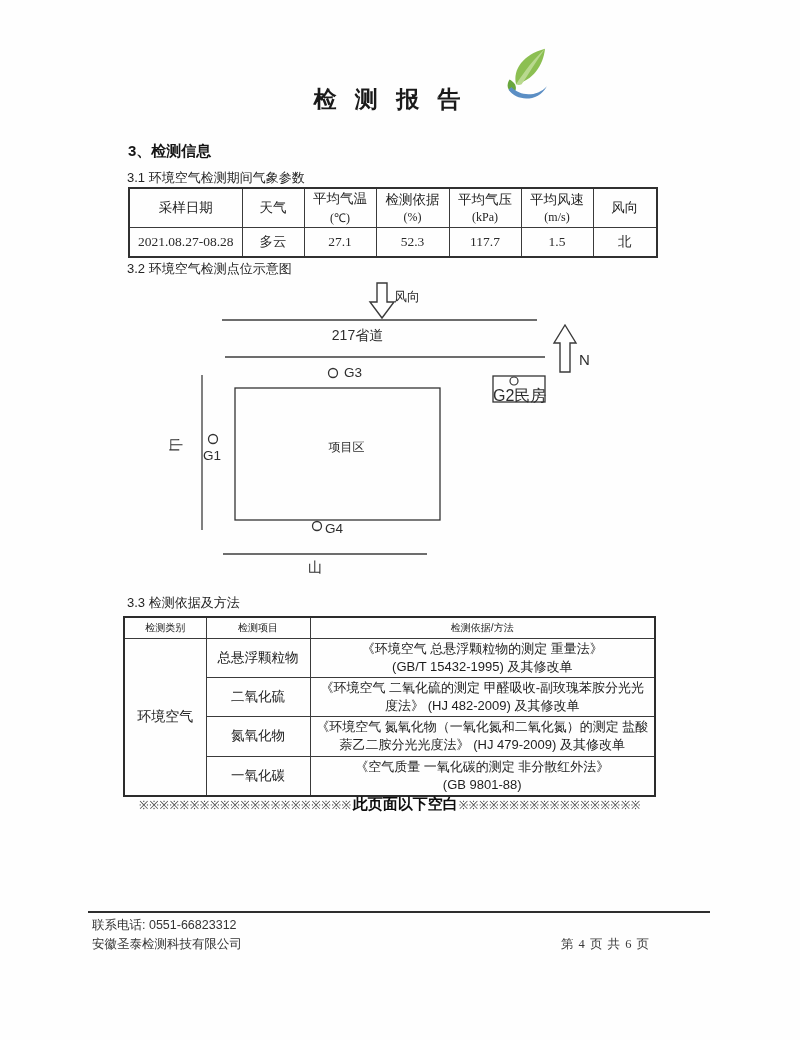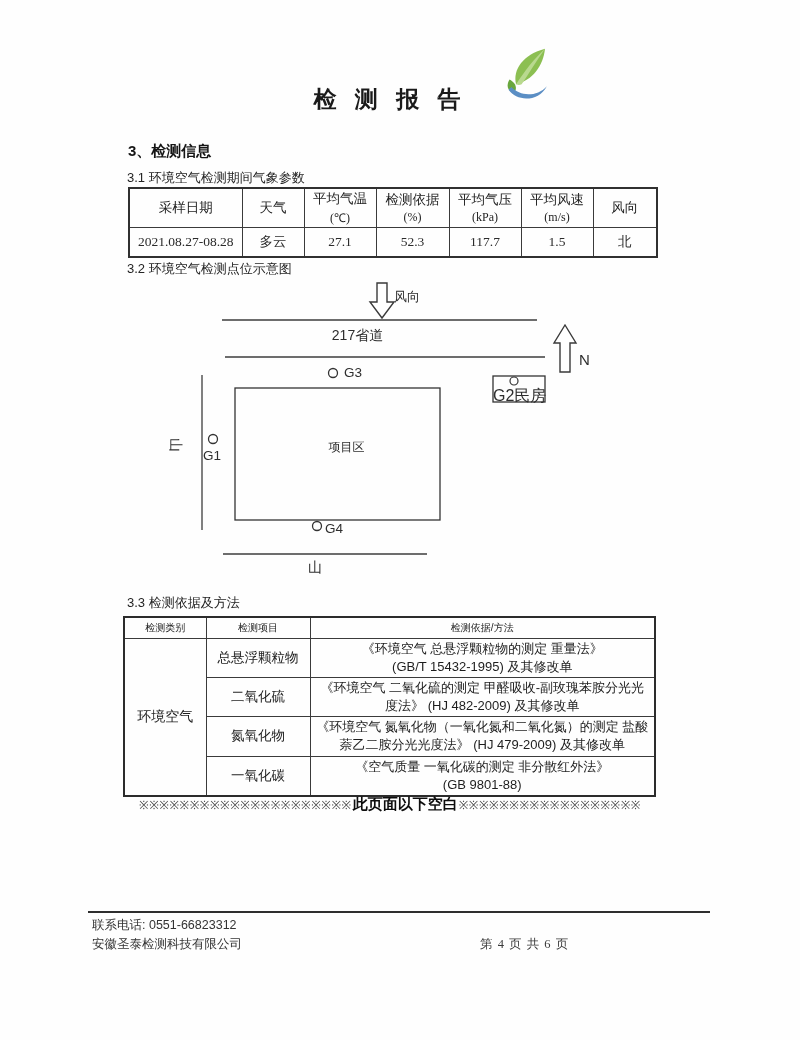--- a/index.html
+++ b/index.html
@@ -58,21 +58,21 @@
   
   .blank-marker { position:absolute; left:123px; top:795px; width:534px; display:flex;
     align-items:center; justify-content:center; white-space:nowrap; }
   .blank-marker .marks { font-size:11.5px; color:#4a4a4a; letter-spacing:0.5px; }
   .blank-marker .label { font-size:15px; font-weight:bold; color:#0d0d0d; margin:0 1px; }
 
   
   .footer-rule { position:absolute; left:88px; top:911px; width:622px; height:2px; background:#2e2e2e; }
   .footer-phone { position:absolute; left:92px; top:917px; font-size:12.5px; color:#333; }
   .footer-company { position:absolute; left:92px; top:936px; font-size:12.5px; color:#333; }
-  .footer-page { position:absolute; left:480px; top:936px; width:170px; 
+  .footer-page { position:absolute; left:480px; top:936px; width:170px; text-align:right;
     font-family:"Liberation Serif", serif; font-size:12.5px; color:#3a3a3a; letter-spacing:1px; }
 </style>
 </head>
 <body>
 
 <div class="page">
 
   <div class="logo">
     <svg class="logo-mark" viewBox="0 0 60 60">
       <path d="M45 3 C22 9 10 25 14 41 C31 37 43 22 45 3 Z" fill="#8cbf52"></path>

